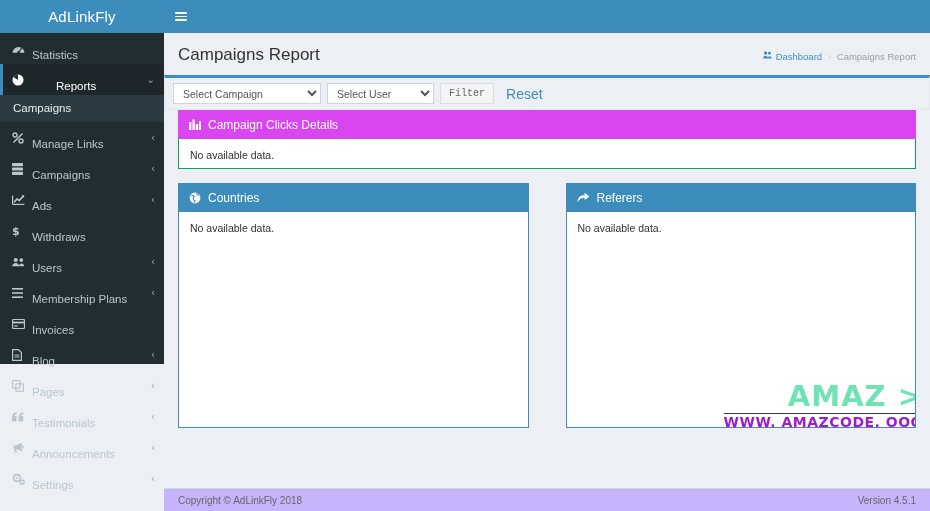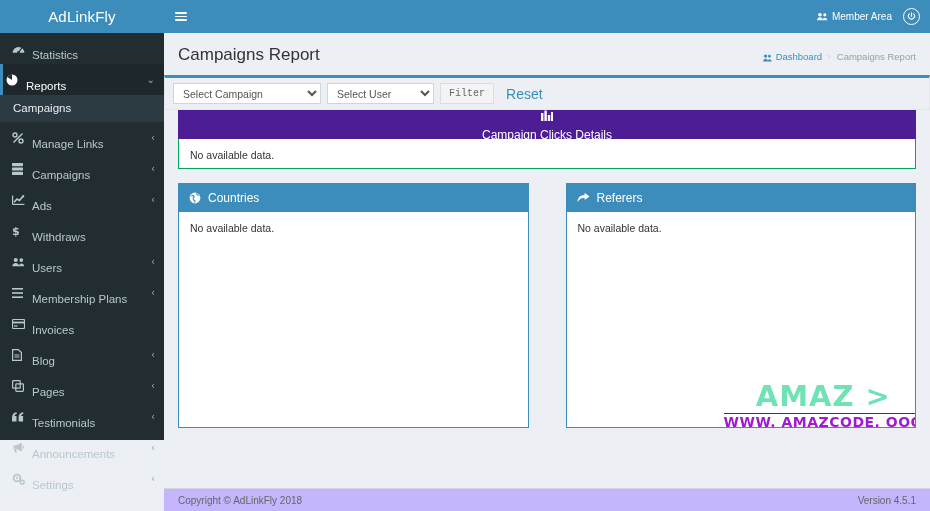--- a/index.html
+++ b/index.html
@@ -7,21 +7,21 @@
     width: 930px; height: 511px;
     overflow: hidden;
     font-family: "Liberation Sans", sans-serif;
     background: #ecf0f5;
   }
   #app { position: relative; width: 930px; height: 511px; }
 
   
   #sidebar {
     position: absolute; left: 0; top: 0;
-    width: 164px; height: 440px;
+    width: 164px; height: 364px;
     background: #222d32;
   }
   #brand {
     height: 33px; width: 164px;
     background: #3c8dbc;
     color: #ffffff;
     font-size: 15px;
     display: flex; align-items: center; justify-content: center;
     letter-spacing: .2px;
   }
@@ -44,22 +44,23 @@
     line-height: 1;
   }
   .nav-item .lbl { flex: 1 1 auto; padding-left: 2px; margin-top: 13px; }
   .nav-item .caret {
     font-size: 10px; color: #9aaab1; line-height: 1;
     font-family: "DejaVu Sans", sans-serif;
   }
   .nav-item.active {
     background: #1e282c;
     border-left: 3px solid #3c8dbc;
-    padding-left: 3px;
+    padding-left: 9px;
     color: #ffffff;
+    gap: 24px;
   }
   .nav-item.active .ico { color: #ffffff; }
   .nav-sub {
     height: 26px;
     background: #2c3b41;
     display: flex; align-items: center;
     padding-left: 13px;
     color: #e8eef0;
     font-size: 11.5px;
     cursor: pointer;
@@ -111,21 +112,21 @@
     display: flex; align-items: flex-start;
   }
   #page-title {
     font-size: 17px; color: #333; font-weight: 400;
   }
   #breadcrumb {
     margin-left: auto; display: flex; align-items: center; gap: 6px;
     font-size: 9.5px; color: #97a0a6; padding-top: 6px;
   }
   #breadcrumb .crumb-link {
-    color: #3c8dbc; display: flex; align-items: flex-end; gap: 4px; cursor: pointer;
+    color: #3c8dbc; display: flex; align-items: flex-start; gap: 4px; cursor: pointer;
   }
   #breadcrumb .sep { color: #c6ccd0; font-size: 8px; }
 
   
   #filter-box {
     border-top-color: #3c8dbc;
     border: 1px solid #e3e7ea; border-top: 3px solid #3c8dbc;
     height: 35px;
     display: flex; align-items: center;
     padding: 0 8px;
@@ -161,36 +162,36 @@
     display: flex; align-items: center;
     padding: 0 11px;
     color: #fff; font-size: 12px;
     gap: 7px;
   }
   .panel-head .ph-ico { font-size: 11px; line-height: 1; display: inline-flex; }
   .panel-body {
     font-size: 10.5px; color: #333;
     padding: 10px 11px;
   }
-  .green .panel-head { background: #4c1d95; flex-direction: column; }
+  .green .panel-head { background: #d946ef; }
   .green .panel-body { border: 1px solid #00a65a; border-top: 0; height: 30px; }
   .blue .panel-head { background: #3c8dbc; }
   .blue .panel-body { border: 1px solid #3c8dbc; border-top: 0; }
 
   #row-two { display: flex; padding: 0 14px; gap: 37px; }
   #panel-countries { width: 362px; }
   #panel-referers { width: 362px; }
   #panel-countries .panel-body, #panel-referers .panel-body { height: 216px; position: relative; overflow: hidden; }
   .panel, #panel-countries, #panel-referers { margin-left: 0; margin-right: 0; }
 
   
   #watermark {
     position: absolute;
     right: -8px; bottom: -2px;
-    text-align: center;
+    text-align: right;
     pointer-events: none;
     user-select: none;
     line-height: 1;
   }
   #wm-line1, #wm-line2 {
     font-family: "DejaVu Sans", sans-serif;
     font-weight: bold;
     font-size: 29px;
     color: #6fe3b4;
     letter-spacing: 1px;
@@ -386,37 +387,20 @@
       </ul>
   </aside>
 
   <div id="header">
     <div id="hamburger">
       <span class="bars">
           <i></i>
           <i></i>
           <i></i>
         </span>
-    </div>
-    <div id="header-right">
-      <div id="member-area">
-        <svg width="11" height="9" viewBox="0 0 16 12">
-          <circle cx="4.3" cy="3.4" r="2.6" fill="#fff"></circle>
-          <circle cx="11.4" cy="3.6" r="2.3" fill="#fff"></circle>
-          <path d="M0.2 11.4c0-2.5 1.9-4.2 4.1-4.2s4.1 1.7 4.1 4.2z" fill="#fff"></path>
-          <path d="M8 11.4c0.1-2.2 1.6-3.7 3.4-3.7s3.4 1.5 3.5 3.7z" fill="#fff"></path>
-        </svg>
-        <span>Member Area</span>
-      </div>
-      <div id="power-btn">
-        <svg width="9" height="9" viewBox="0 0 12 12">
-          <path d="M6 1.2 L6 5.6" stroke="#fff" stroke-width="1.5" stroke-linecap="round" fill="none"></path>
-          <path d="M3.1 2.6 A4 4 0 1 0 8.9 2.6" stroke="#fff" stroke-width="1.5" stroke-linecap="round" fill="none"></path>
-        </svg>
-      </div>
     </div>
   </div>
 
   <main id="content">
 
     <div id="page-head">
       <h1 id="page-title">Campaigns Report</h1>
       <nav id="breadcrumb">
         <span class="crumb-link">
           <svg width="9" height="8" viewBox="0 0 14 12">

